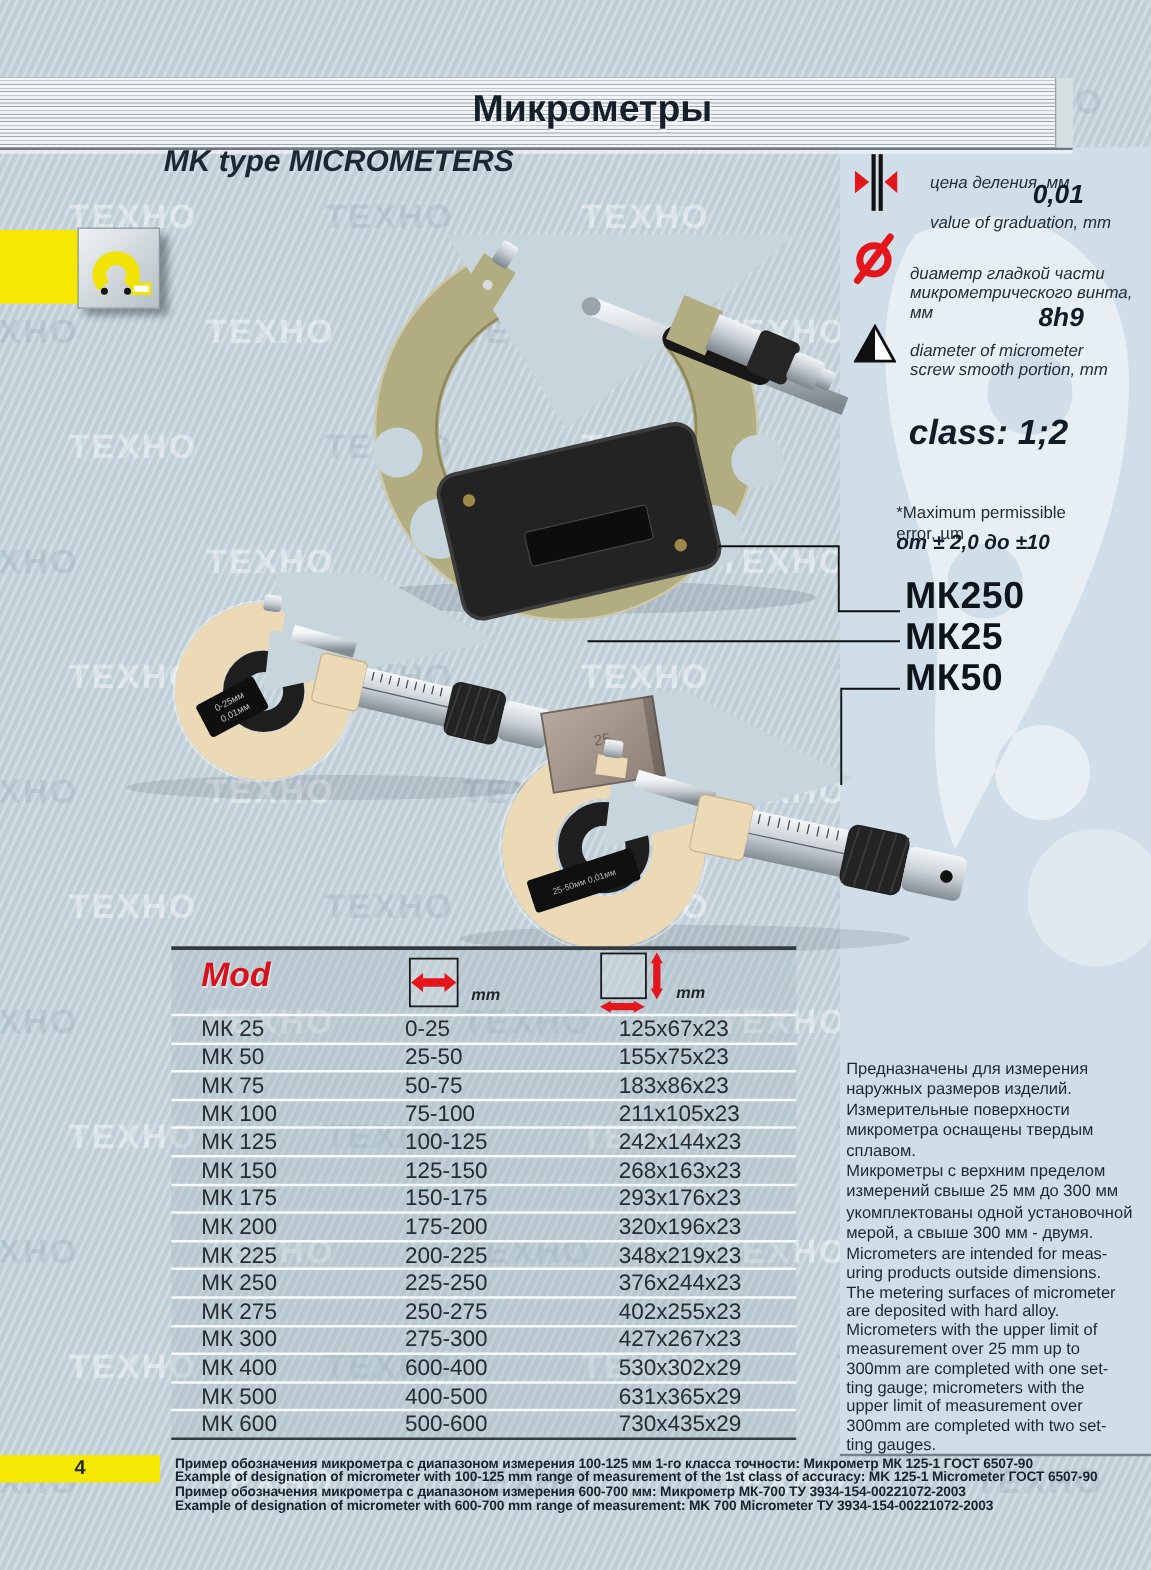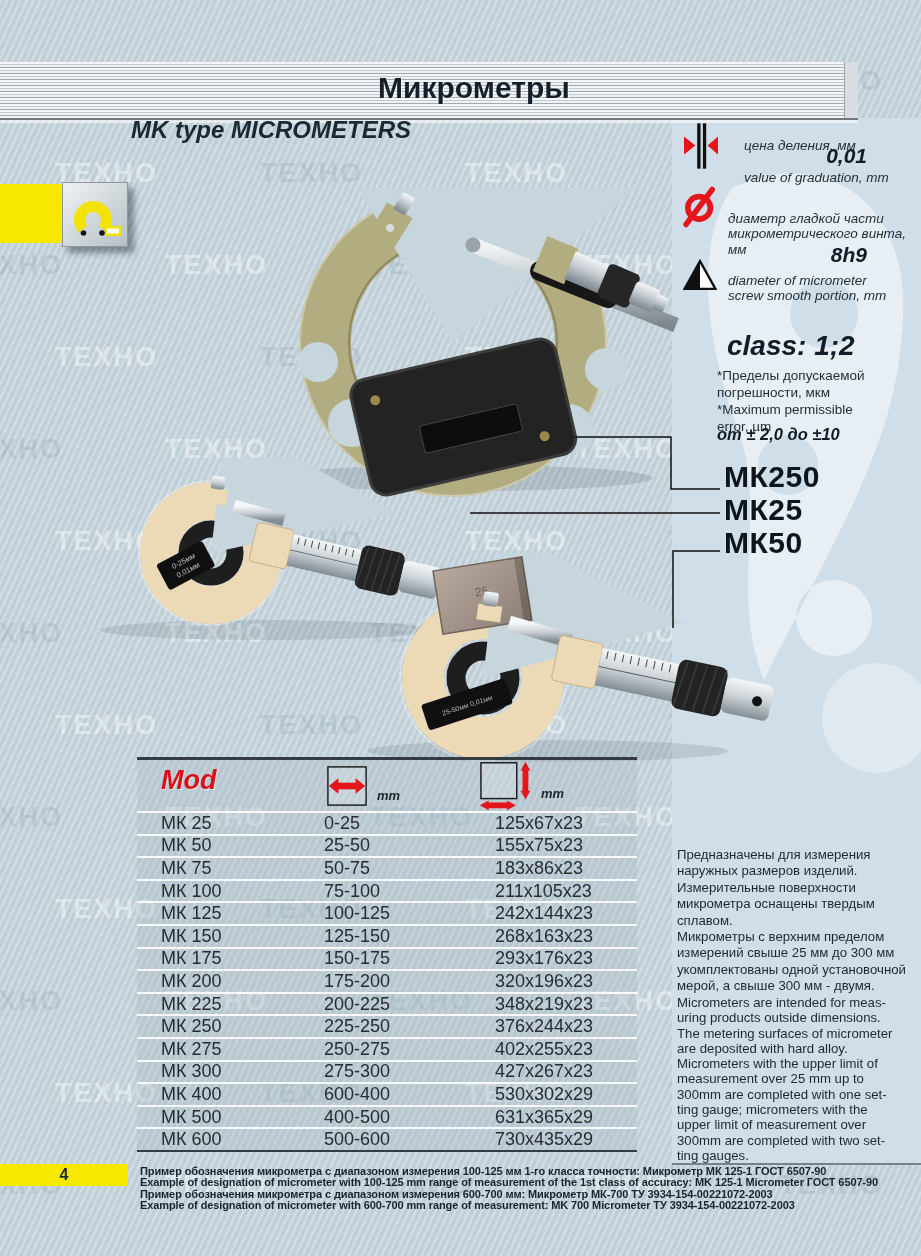--- a/index.html
+++ b/index.html
@@ -316,22 +316,20 @@
 screw smooth portion, mm</div>
   </div>
   <div class="spec-value" style="top:243px;">8h9</div>
 
   <svg class="abs" style="left:683px;top:258px;" width="34" height="34" viewBox="0 0 44 40">
     <polygon points="22,2 42,38 2,38" fill="#ffffff" stroke="#101010" stroke-width="3"></polygon>
     <polygon points="22,2 22,38 2,38" fill="#101010"></polygon>
   </svg>
 
   <div class="class-label">class: 1;2</div>
-  <div class="err-note">*Пределы допускаемой
- погрешности, мкм</div>
   <div class="err-note" style="top:402px;">*Maximum permissible
  error, µm</div>
   <div class="err-value">от ± 2,0 до ±10</div>
 
   <div class="models" id="models-list">
       <div class="model-label">МК250</div>
       <div class="model-label">МК25</div>
       <div class="model-label">МК50</div>
     </div>
 

